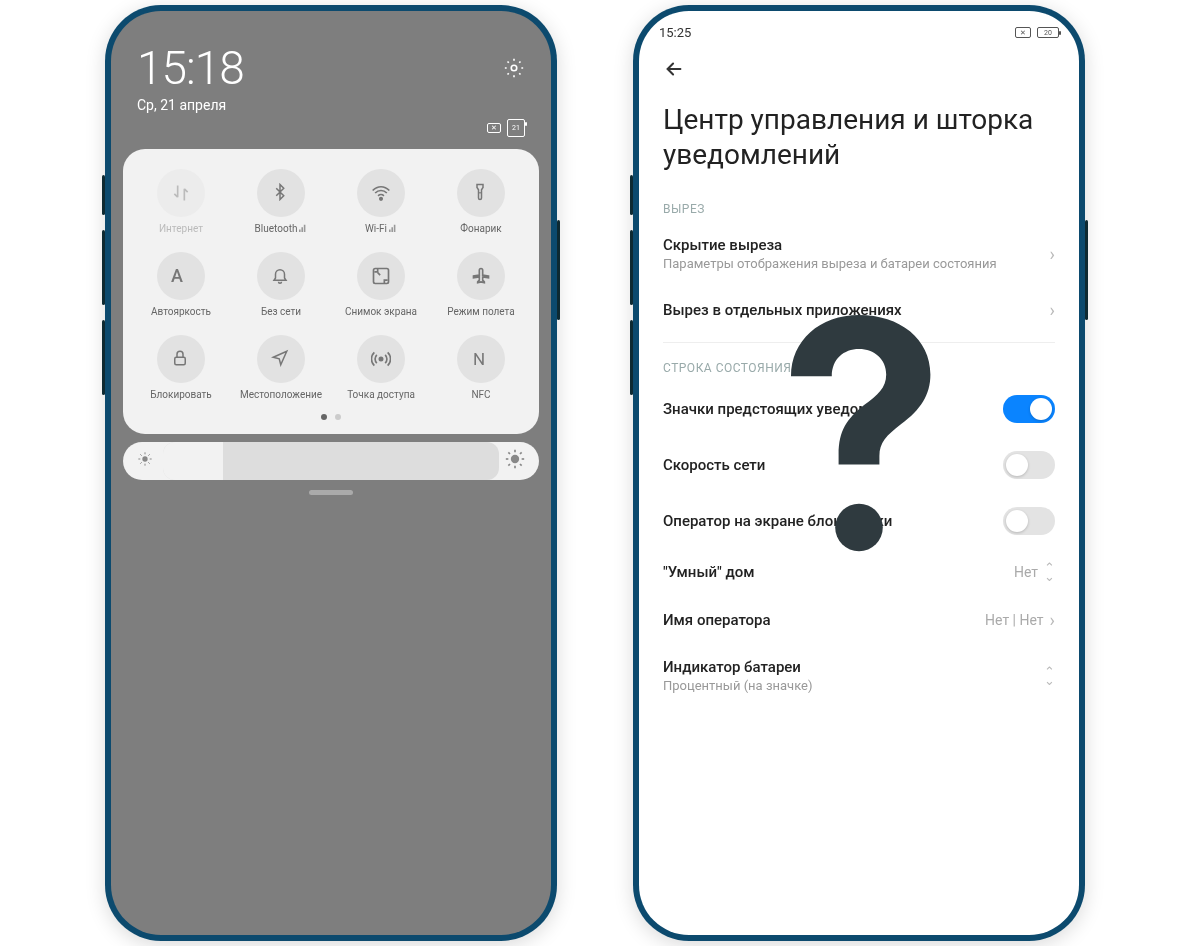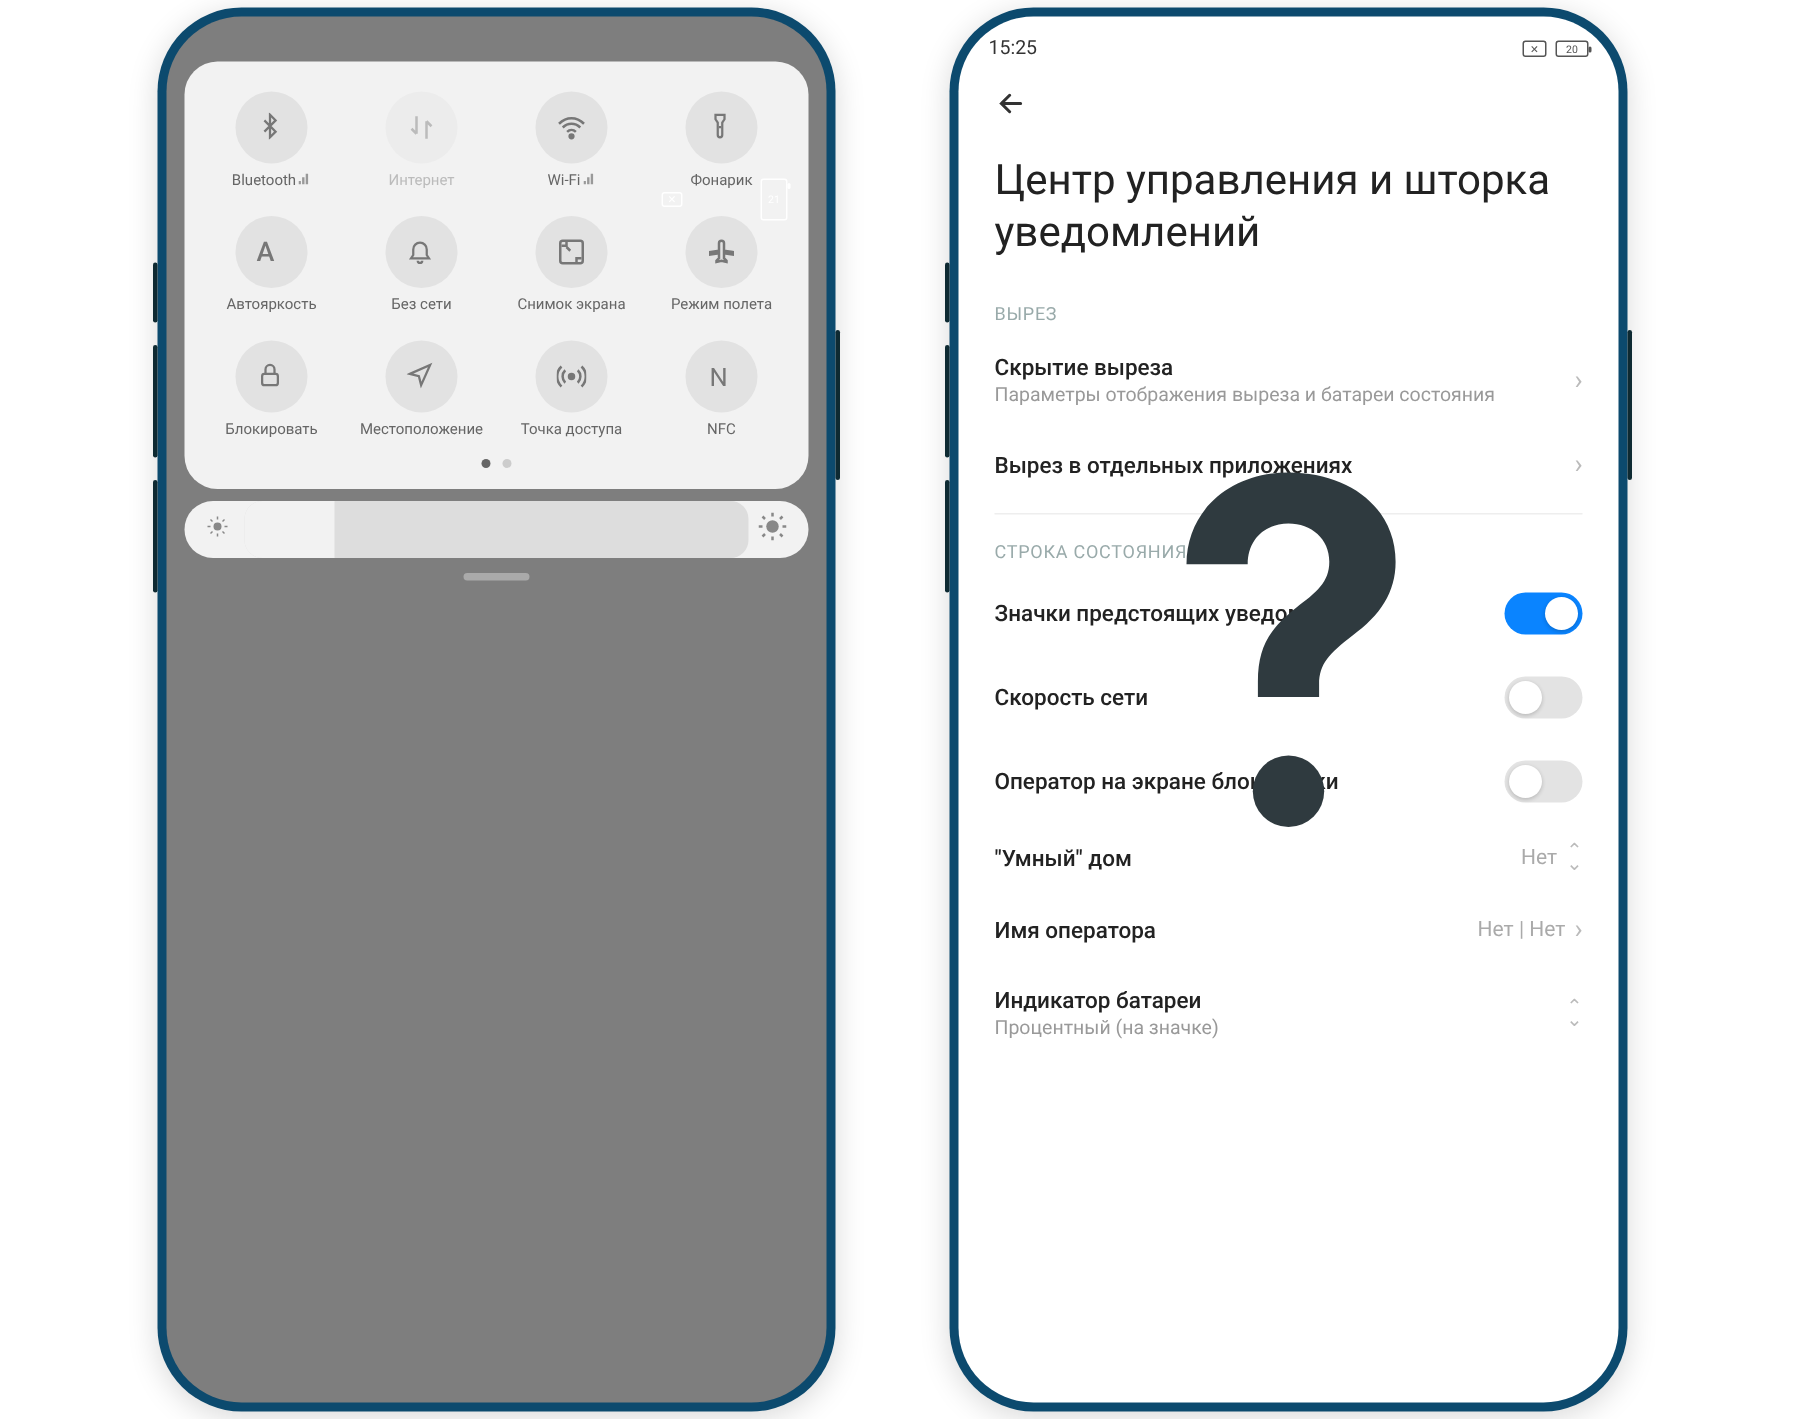--- a/index.html
+++ b/index.html
@@ -14,21 +14,21 @@
   .btn-l3 { left:-3px; top:315px; width:3px; height:75px; }
   .btn-r1 { right:-3px; top:215px; width:3px; height:100px; }
   .screen { width:100%; height:100%; border-radius:50px; overflow:hidden; position:relative; }
   
   .screen.gray { background:#7e7e7e; }
   .sbar { display:flex; justify-content:space-between; align-items:flex-start; padding:30px 26px 6px 26px; color:#fff; }
   .clock { font-size:46px; font-weight:300; letter-spacing:-1px; }
   .date { font-size:14px; font-weight:400; margin-top:2px; }
   .gear { width:22px; height:22px; margin-top:16px; }
   .bat-row { position:absolute; top:108px; right:26px; display:flex; align-items:center; gap:6px; }
-  .bat-ic { width:18px; height:28px; border:1.5px solid #fff; border-radius:2px; position:relative; display:flex; align-items:center; justify-content:center; font-size:7px; color:#fff;margin-left:46px; }
+  .bat-ic { width:18px; height:18px; border:1.5px solid #fff; border-radius:2px; position:relative; display:flex; align-items:center; justify-content:center; font-size:7px; color:#fff; }
   .bat-ic::after { content:""; position:absolute; right:-3px; top:2px; width:2px; height:4px; background:#fff; border-radius:1px; }
   .x-ic { width:14px; height:10px; border:1.5px solid #fff; border-radius:2px; font-size:7px; color:#fff; display:flex; align-items:center; justify-content:center; }
   .panel { background:#f2f2f2; margin:0 12px; border-radius:22px; padding:20px 10px 14px 10px; margin-top:30px; }
   .qs-grid { display:grid; grid-template-columns:repeat(4,1fr); gap:18px 4px; }
   .qs-item { display:flex; flex-direction:column; align-items:center; gap:6px; }
   .qs-circ { width:48px; height:48px; border-radius:50%; background:#e2e2e2; display:flex; align-items:center; justify-content:center; color:#777; }
   .qs-lab { font-size:10px; color:#666; text-align:center; white-space:nowrap; }
   .qs-item.dim .qs-circ { background:#ececec; color:#bbb; }
   .qs-item.dim .qs-lab { color:#bbb; }
   .sig { display:inline-block; width:8px; height:8px; margin-left:2px; }
@@ -71,50 +71,60 @@
 <body>
 
 <div class="stage">
 
 <div class="phone left">
   <div class="btn-side btn-l1"></div>
       <div class="btn-side btn-l2"></div>
       <div class="btn-side btn-l3"></div>
       <div class="btn-side btn-r1"></div>
   <div class="screen gray">
+    <div class="sbar">
+      <div>
+        <div class="clock">15:18</div>
+        <div class="date">Ср, 21 апреля</div>
+      </div>
+      <svg class="gear" viewBox="0 0 24 24" fill="none" stroke="#fff" stroke-width="1.8">
+            <circle cx="12" cy="12" r="3"></circle>
+            <path d="M12 2v2M12 20v2M4.9 4.9l1.4 1.4M17.7 17.7l1.4 1.4M2 12h2M20 12h2M4.9 19.1l1.4-1.4M17.7 6.3l1.4-1.4"></path>
+          </svg>
+    </div>
     <div class="bat-row">
       <div class="x-ic">✕</div>
       <div class="bat-ic">
             <span>21</span>
           </div>
     </div>
 
     <div class="panel">
       <div class="qs-grid" id="qs-grid">
+            <div class="qs-item dim">
+              <div class="qs-circ">
+                <svg width="20" height="20">
+                  <svg width="20" height="20" viewBox="0 0 24 24" fill="none" stroke="currentColor" stroke-width="2">
+                    <path d="M8 3v14M8 17l-4-4M16 21V7M16 7l4 4"></path>
+                  </svg>
+                </svg>
+              </div>
+              <div class="qs-lab">Интернет</div>
+            </div>
             <div class="qs-item">
               <div class="qs-circ">
                 <svg width="20" height="20">
                   <svg width="18" height="18" viewBox="0 0 24 24" fill="none" stroke="currentColor" stroke-width="2">
                     <path d="M7 7l10 10-5 5V2l5 5L7 17"></path>
                   </svg>
                 </svg>
               </div>
               <div class="qs-lab">Bluetooth<svg class="sig" viewBox="0 0 10 10">
                   <path fill="#999" d="M0 10h2V7H0zM3 10h2V4H3zM6 10h2V1H6z"></path>
                 </svg></div>
-            </div>
-            <div class="qs-item dim">
-              <div class="qs-circ">
-                <svg width="20" height="20">
-                  <svg width="20" height="20" viewBox="0 0 24 24" fill="none" stroke="currentColor" stroke-width="2">
-                    <path d="M8 3v14M8 17l-4-4M16 21V7M16 7l4 4"></path>
-                  </svg>
-                </svg>
-              </div>
-              <div class="qs-lab">Интернет</div>
             </div>
             <div class="qs-item">
               <div class="qs-circ">
                 <svg width="20" height="20">
                   <svg width="20" height="20" viewBox="0 0 24 24" fill="none" stroke="currentColor" stroke-width="2">
                     <path d="M2 9c6-6 14-6 20 0M5 12c4-4 10-4 14 0M8.5 15.5c2-2 5-2 7 0"></path>
                     <circle cx="12" cy="19" r="1.5" fill="currentColor"></circle>
                   </svg>
                 </svg>
               </div>

